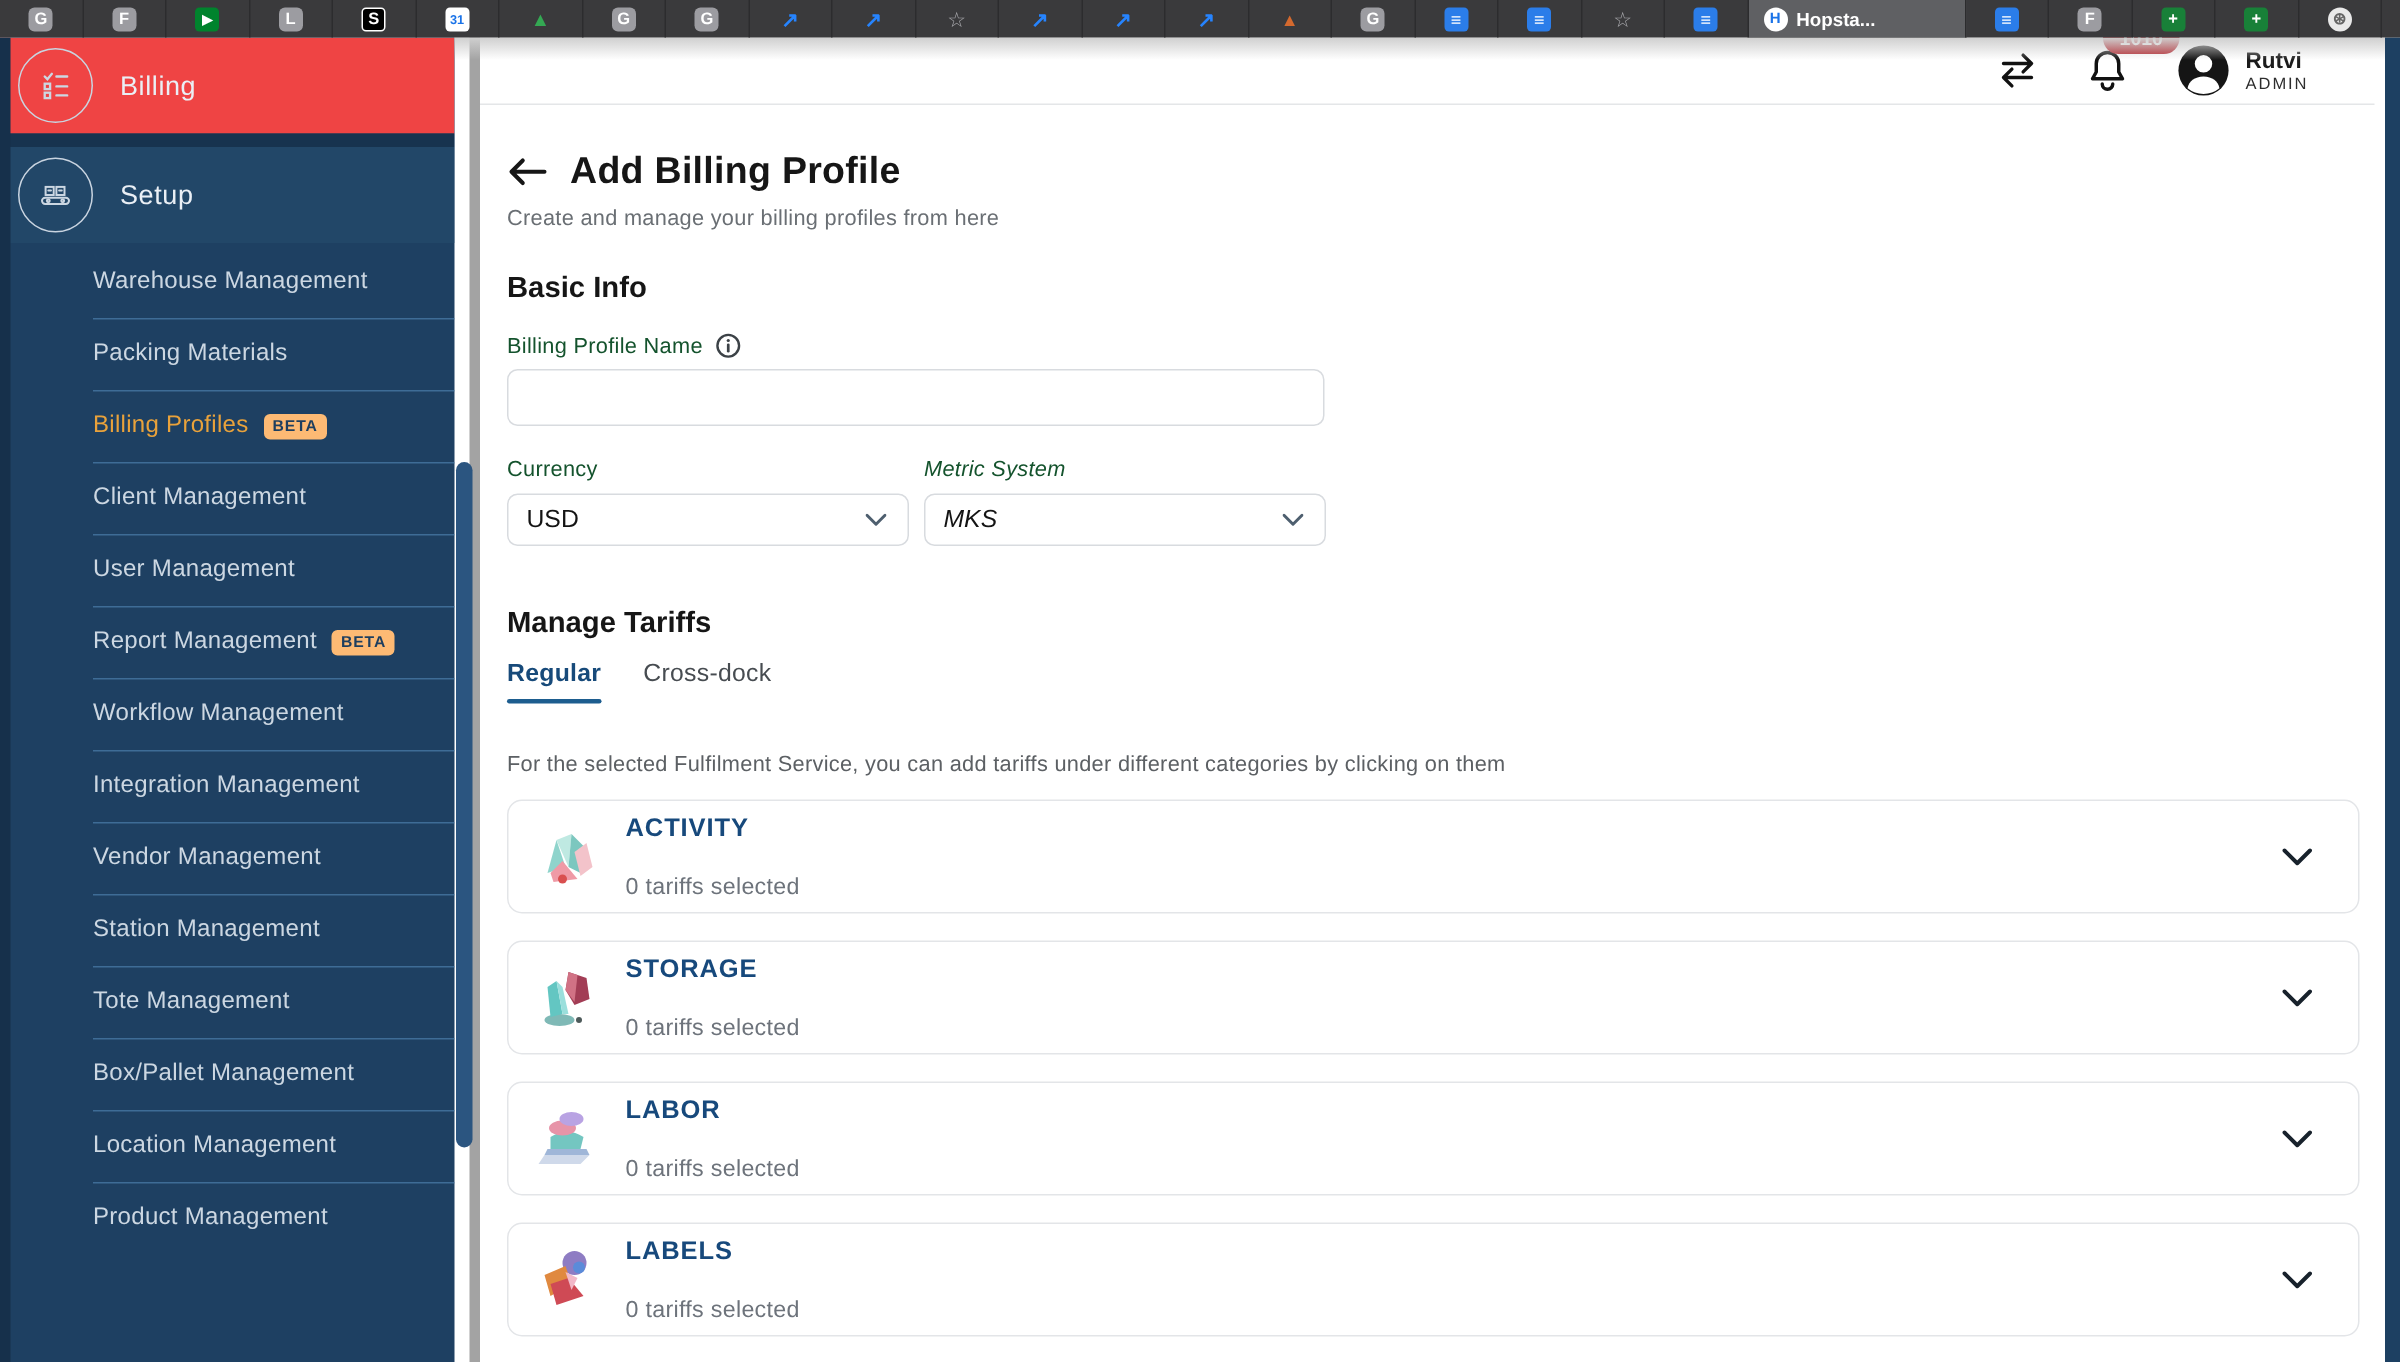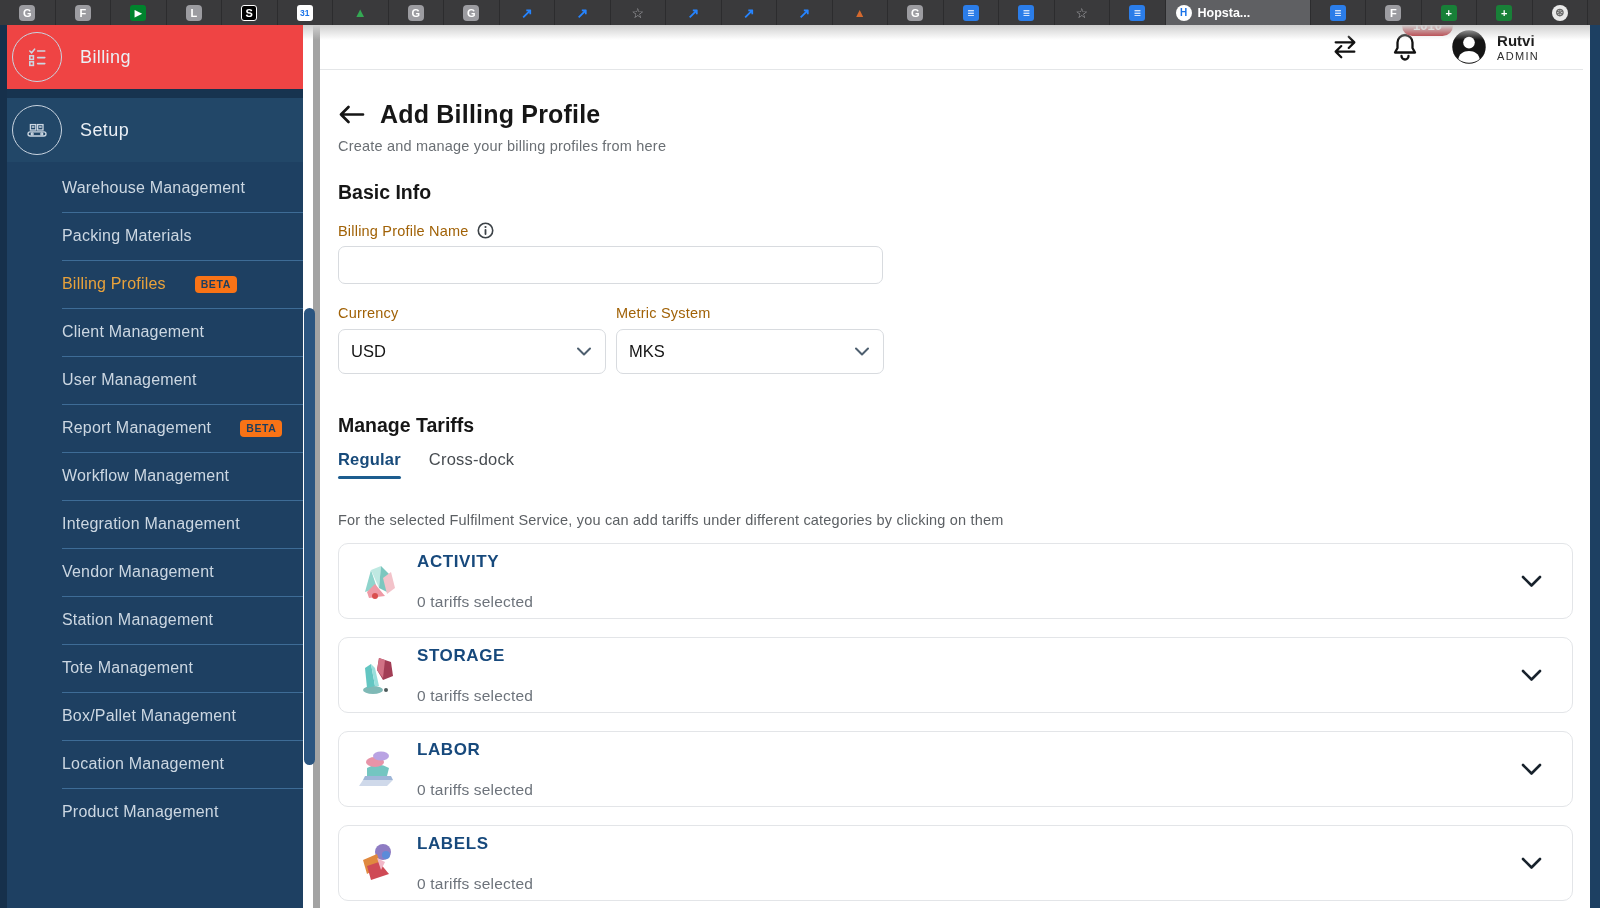--- a/index.html
+++ b/index.html
@@ -43,22 +43,22 @@
                  border:1.5px solid #c9d4e0; display:flex; align-items:center;
                  justify-content:center; flex:0 0 auto; }
   .section-label { color:#eaeff5; font-size:18px; letter-spacing:.4px; }
   .menu { margin-top:2px; }
   .menu-item { position:relative; padding:15px 6px 15px 62px; font-size:16px;
                letter-spacing:.2px; color:#ccd7e2; display:flex; align-items:center;
                gap:10px; cursor:pointer; white-space:nowrap; }
   .menu-item + .menu-item::before { content:""; position:absolute; top:0; left:62px;
                right:0; height:1px; background:#3e6c96; }
   .menu-item.active .mi-label { color:#e9a23b; }
-  .badge { background:#f97316; color:#1d3e5f; font-size:10.5px; font-weight:bold;
-           padding:2.5px 6px; border-radius:4px; letter-spacing:.6px; flex:0 0 auto;margin-left:19px; }
+  .badge { background:#fdba74; color:#1d3e5f; font-size:10.5px; font-weight:bold;
+           padding:2.5px 6px; border-radius:4px; letter-spacing:.6px; flex:0 0 auto; }
   .badge:empty { display:none; }
   .side-scroll { position:absolute; left:304px; top:308px; width:11px; height:457px;
                  background:#2b5580; border-radius:6px; z-index:5; cursor:grab; }
   .right-strip { position:absolute; top:25px; right:0; width:10px; height:883px;
                  background:#1d4062; z-index:55; }
 
   
   .main-card { position:absolute; top:25px; left:313px; width:1270px; height:883px;
                background:#fff; border-left:7px solid #a3a3a3; }
   .top-shadow { position:absolute; top:25px; left:303px; right:0; height:15px;
@@ -74,28 +74,28 @@
                  line-height:1; }
   .user-block { display:flex; align-items:center; gap:9px; cursor:pointer; }
   .user-name { font-size:15px; font-weight:bold; color:#1b1b1b; line-height:1.15; }
   .user-role { font-size:11px; color:#2d2d2d; letter-spacing:1.3px; }
 
   .content { position:absolute; top:45px; left:0; right:0; bottom:0; padding-left:18px; }
   .title-row { margin-top:30px; display:flex; align-items:center; gap:15px; }
   .page-title { font-size:25px; font-weight:800; color:#161616; letter-spacing:.2px; }
   .subtitle { margin-top:9px; font-size:14.5px; color:#6a6f74; letter-spacing:.2px; }
   .h2 { margin-top:27px; font-size:19.5px; font-weight:800; color:#161616; }
-  .field-label { margin-top:18px; font-size:14.5px; color:#a16207; display:flex;
+  .field-label { margin-top:18px; font-size:14.5px; color:#14532d; display:flex;
                  align-items:center; gap:8px; letter-spacing:.2px; }
   .text-input { margin-top:7px; width:545px; height:38px; border:1px solid #d8dbdf;
                 border-radius:7px; font-size:15px; padding:0 12px; outline:none;
                 font-family:"Liberation Sans", sans-serif; display:block; }
   .selects-row { margin-top:21px; display:flex; gap:10px; }
   .select-col { width:268px; }
-  .select-box { margin-top:8px; height:45px; border:1px solid #d8dbdf; border-radius:7px;
+  .select-box { margin-top:8px; height:35px; border:1px solid #d8dbdf; border-radius:7px;
                 display:flex; align-items:center; justify-content:space-between;
                 padding:0 14px 0 12px; font-size:16.5px; color:#141414; cursor:pointer; }
   .tabs-row { margin-top:13px; display:flex; gap:28px; }
   .seg-tab { font-size:16.5px; color:#474c51; cursor:pointer; letter-spacing:.2px; }
   .seg-tab.active { color:#174a7a; font-weight:bold; }
   .seg-underline { height:3px; background:#1d5d8f; border-radius:2px; margin-top:7px; }
   .seg-tab:not(.active) .seg-underline { display:none; }
   .tariff-desc { margin-top:33px; font-size:14.5px; color:#5c6064; letter-spacing:.2px; }
   .cards { margin-top:15px; }
   .cat-card { width:1235px; height:76px; border:1px solid #e3e5e8; border-radius:10px;
@@ -381,21 +381,21 @@
     <div class="selects-row">
       <div class="select-col">
         <div class="field-label" style="margin-top:0;">Currency</div>
         <div class="select-box">
           <span>USD</span>
           <svg width="14" height="9" viewBox="0 0 14 9" fill="none" stroke="#4e5f6f" stroke-width="2" stroke-linecap="round" stroke-linejoin="round">
               <polyline points="1,1.5 7,7.5 13,1.5"></polyline>
             </svg>
         </div>
       </div>
-      <div class="select-col" style="margin-left:0;">
+      <div class="select-col" style="margin-left:0;font-style:italic;">
         <div class="field-label" style="margin-top:0;">Metric System</div>
         <div class="select-box">
           <span>MKS</span>
           <svg width="14" height="9" viewBox="0 0 14 9" fill="none" stroke="#4e5f6f" stroke-width="2" stroke-linecap="round" stroke-linejoin="round">
               <polyline points="1,1.5 7,7.5 13,1.5"></polyline>
             </svg>
         </div>
       </div>
     </div>
 

